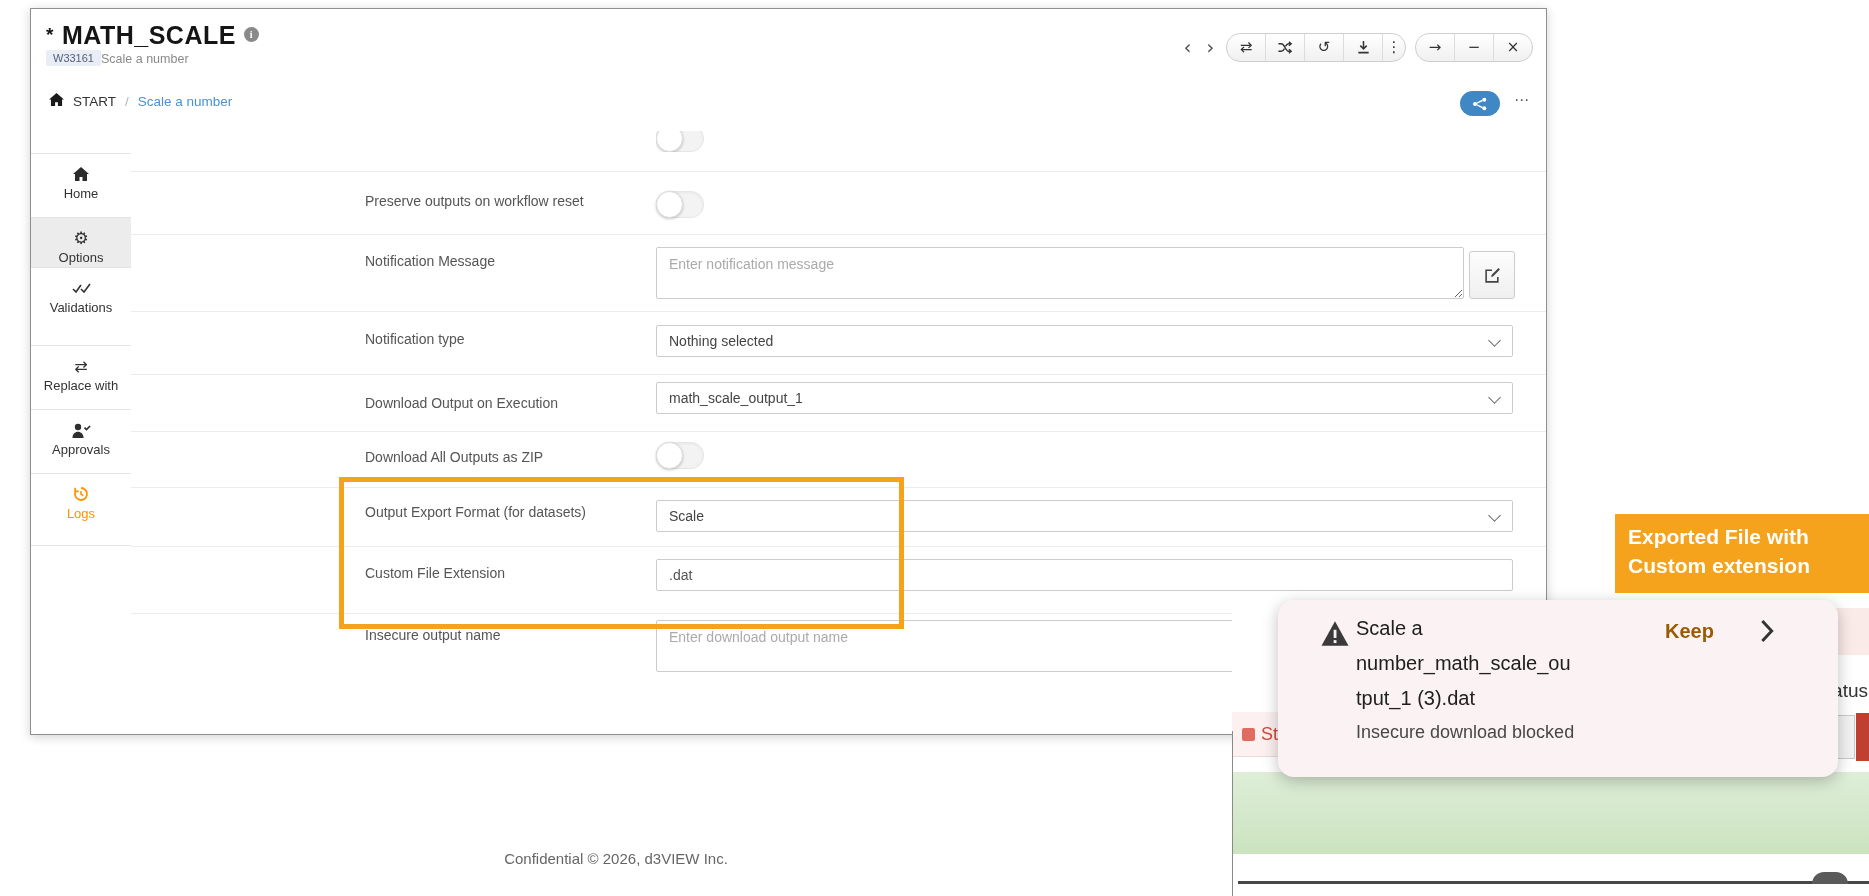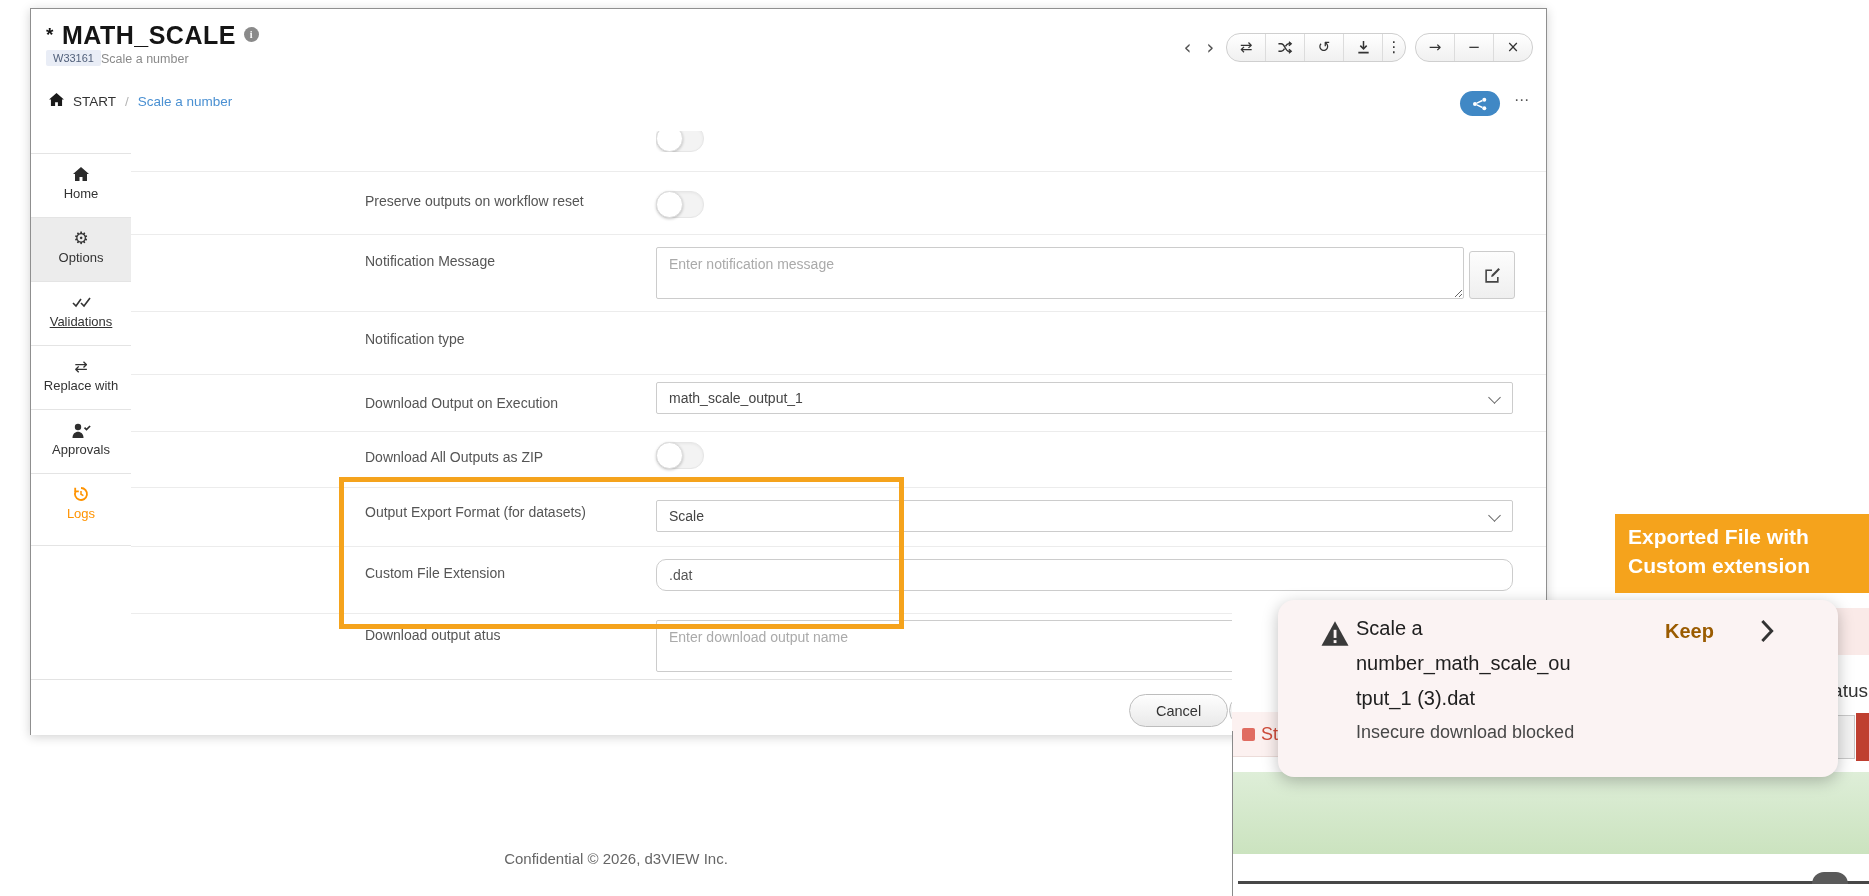--- a/index.html
+++ b/index.html
@@ -52,21 +52,21 @@
   #form{left:100px;top:122px;width:1415px;height:548px;background:#fff;}
   .fsep{position:absolute;left:0;width:100%;border-top:1px solid #ececec;}
   .flabel{position:absolute;left:234px;font-size:14px;color:#555;white-space:nowrap;}
   .toggle{position:absolute;width:46px;height:25px;border-radius:13px;background:#f3f3f3;border:1px solid #e6e6e6;
           box-shadow:inset 0 1px 3px rgba(0,0,0,.05);}
   .knob{position:absolute;left:-1px;top:-1px;width:25px;height:25px;border-radius:50%;background:#fff;
         border:1px solid #dcdcdc;box-shadow:0 1px 3px rgba(0,0,0,.22);}
   .ta{position:absolute;border:1px solid #ccc;border-radius:2px;font-family:inherit;font-size:14px;color:#555;
       padding:8px 12px;box-sizing:border-box;background:#fff;}
   .ta::placeholder{color:#aaa;}
-  .txt{position:absolute;border:1px solid #ccc;border-radius:10px;font-family:inherit;font-size:14px;color:#555;
+  .txt{position:absolute;border:1px solid #ccc;border-radius:2px;font-family:inherit;font-size:14px;color:#555;
        padding:0 12px;box-sizing:border-box;background:#fff;}
   .sel{position:absolute;height:32px;border:1px solid #ccc;border-radius:2px;background:#fff;box-sizing:border-box;
        font-size:14px;color:#444;line-height:30px;padding:0 12px;cursor:pointer;}
   .caret{position:absolute;right:13px;top:10px;width:8px;height:8px;border-right:1.6px solid #666;
          border-bottom:1.6px solid #666;transform:rotate(45deg);}
   .editbtn{position:absolute;width:44px;height:46px;border:1px solid #ccc;border-radius:3px;
            background:linear-gradient(#fdfdfd,#efefef);display:flex;align-items:center;justify-content:center;}
   #hibox{position:absolute;left:208px;top:346px;width:555px;height:142px;border:5px solid #f5a31c;z-index:6;
          pointer-events:none;}
   .partialwrap{position:absolute;left:525px;top:0;width:48px;height:21px;overflow:hidden;}
@@ -180,21 +180,21 @@
           <svg width="16" height="14" viewBox="0 0 16 14">
               <path d="M8 0L0 7h2v7h4.5v-4h3v4H14V7h2z" fill="#2b2b2b"></path>
             </svg>
         </div>
         <div class="sblabel">Home</div>
       </div>
       <div class="sbitem active" style="top:86px;">
         <div class="sbicon uicon" style="font-size:17px;">⚙</div>
         <div class="sblabel">Options</div>
       </div>
-      <div class="sbitem" style="top:150px;text-decoration:underline;">
+      <div class="sbitem" style="top:136px;">
         <div class="sbicon">
           <svg width="19" height="13" viewBox="0 0 19 13">
               <path d="M1 7l3 3 5-7" fill="none" stroke="#333" stroke-width="1.6"></path>
               <path d="M9 7l3 3 6-8" fill="none" stroke="#333" stroke-width="1.6"></path>
             </svg>
         </div>
         <div class="sblabel">Validations</div>
       </div>
       <div class="sbitem" style="top:214px;">
         <div class="sbicon uicon" style="font-size:16px;">⇄</div>
@@ -241,20 +241,24 @@
       <textarea class="ta" style="left: 525px; top: 116px; width: 808px; height: 52px;" placeholder="Enter notification message"></textarea>
       <div class="editbtn" style="left:1338px;top:120px;">
         <svg width="17" height="17" viewBox="0 0 16 16">
             <path d="M13 9.5V14H2V3h5.5" fill="none" stroke="#444" stroke-width="1.5"></path>
             <path d="M6.8 9.4l1.7-.4L15 2.4 13.6 1 7.1 7.6z" fill="#444"></path>
           </svg>
       </div>
       <div class="fsep" style="top:180px;"></div>
 
       <div class="flabel" style="top:200px;">Notification type</div>
+      <div class="sel" style="left:525px;top:194px;width:857px;">
+        <span>Nothing selected</span>
+        <span class="caret"></span>
+      </div>
       <div class="fsep" style="top:243px;"></div>
 
       <div class="flabel" style="top:264px;">Download Output on Execution</div>
       <div class="sel" style="left:525px;top:251px;width:857px;">
         <span>math_scale_output_1</span>
         <span class="caret"></span>
       </div>
       <div class="fsep" style="top:300px;"></div>
 
       <div class="flabel" style="top:318px;">Download All Outputs as ZIP</div>
@@ -267,30 +271,26 @@
       <div class="sel" style="left:525px;top:369px;width:857px;">
         <span>Scale</span>
         <span class="caret"></span>
       </div>
       <div class="fsep" style="top:415px;"></div>
 
       <div class="flabel" style="top:434px;">Custom File Extension</div>
       <input class="txt" style="left: 525px; top: 428px; width: 857px; height: 32px;" readonly="" value=".dat">
       <div class="fsep" style="top:482px;"></div>
 
-      <div class="flabel" style="top:496px;">Download output atus</div>
+      <div class="flabel" style="top:496px;">Insecure output name</div>
       <textarea class="ta" style="left: 525px; top: 489px; width: 857px; height: 52px;" placeholder="Enter download output name"></textarea>
 
       <div id="hibox"></div>
     </div>
 
-    <div class="abs" id="mfooter">
-      <button class="pillbtn" style="left:1098px;top:14px;">Cancel</button>
-      <button class="pillbtn" style="left:1198px;top:14px;width:80px;"></button>
-    </div>
   </div>
 
   <div class="abs" id="statuswin">
     <div class="abs" id="pinkband"></div>
     <div class="abs" id="statusclip">atus</div>
     <div class="abs" id="legendrow">
       <span id="legendsq"></span>
       <span id="legendtxt">St</span>
     </div>
     <div class="abs" id="minbox">−</div>

